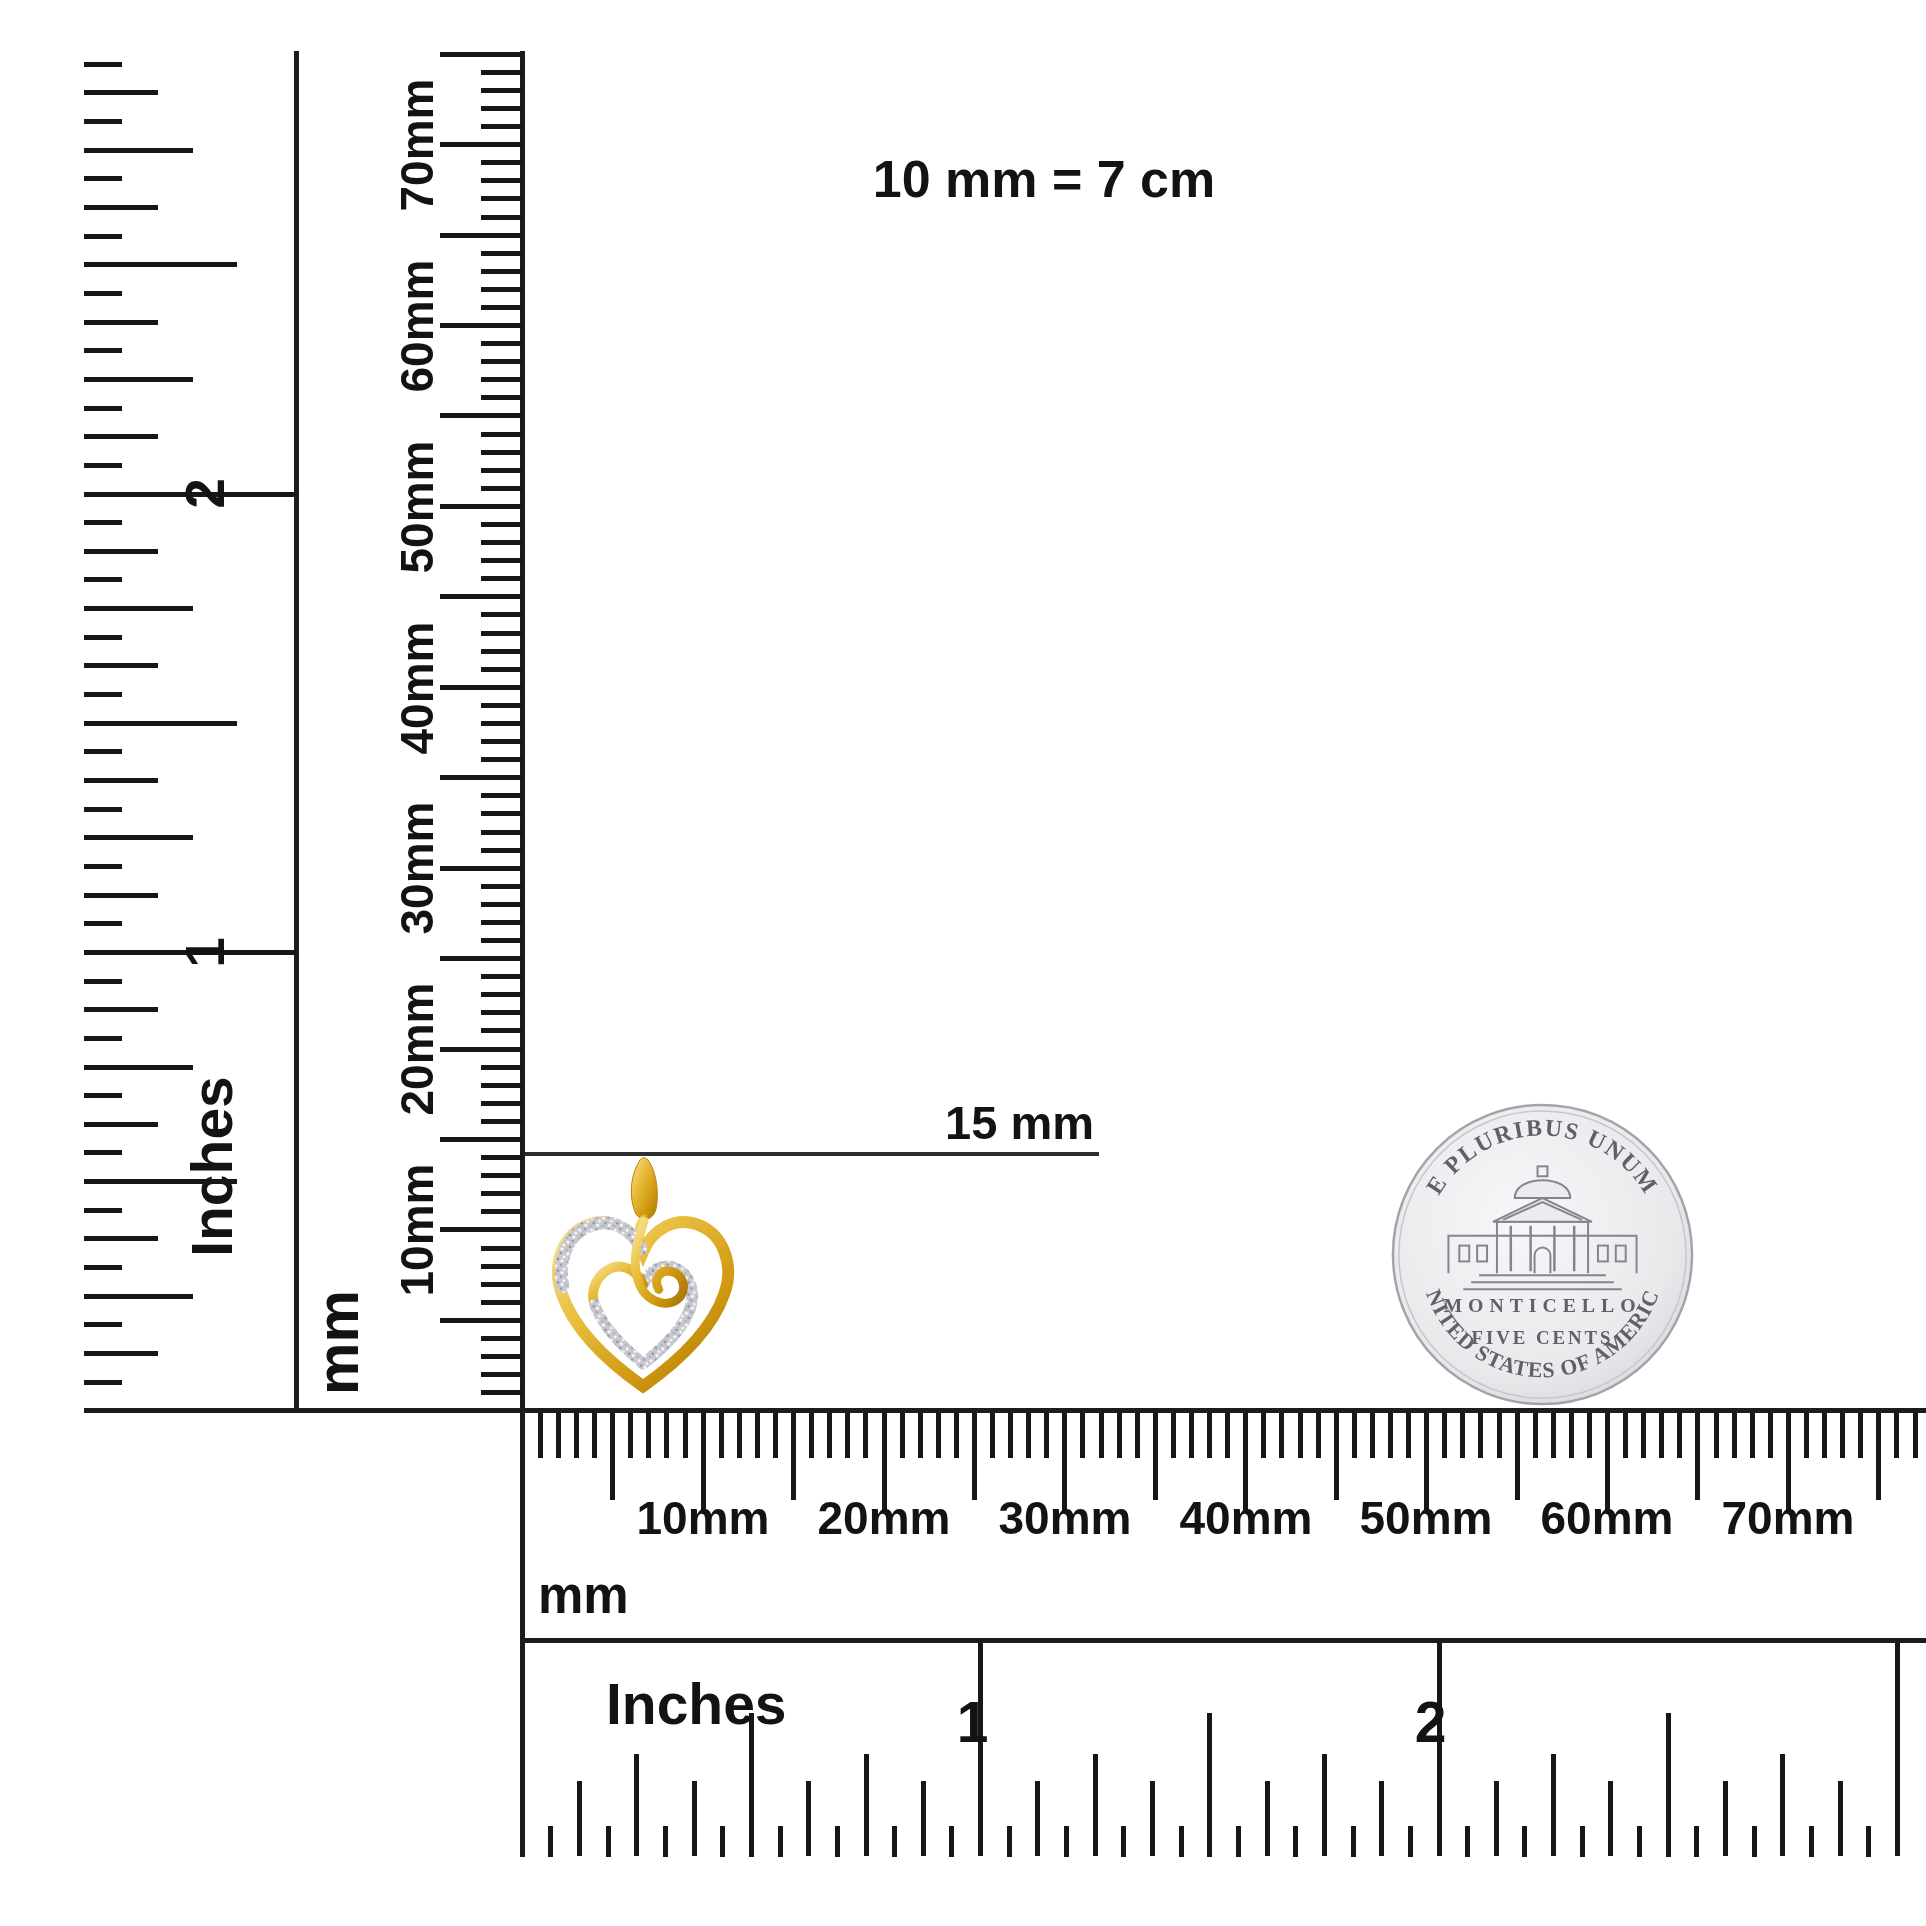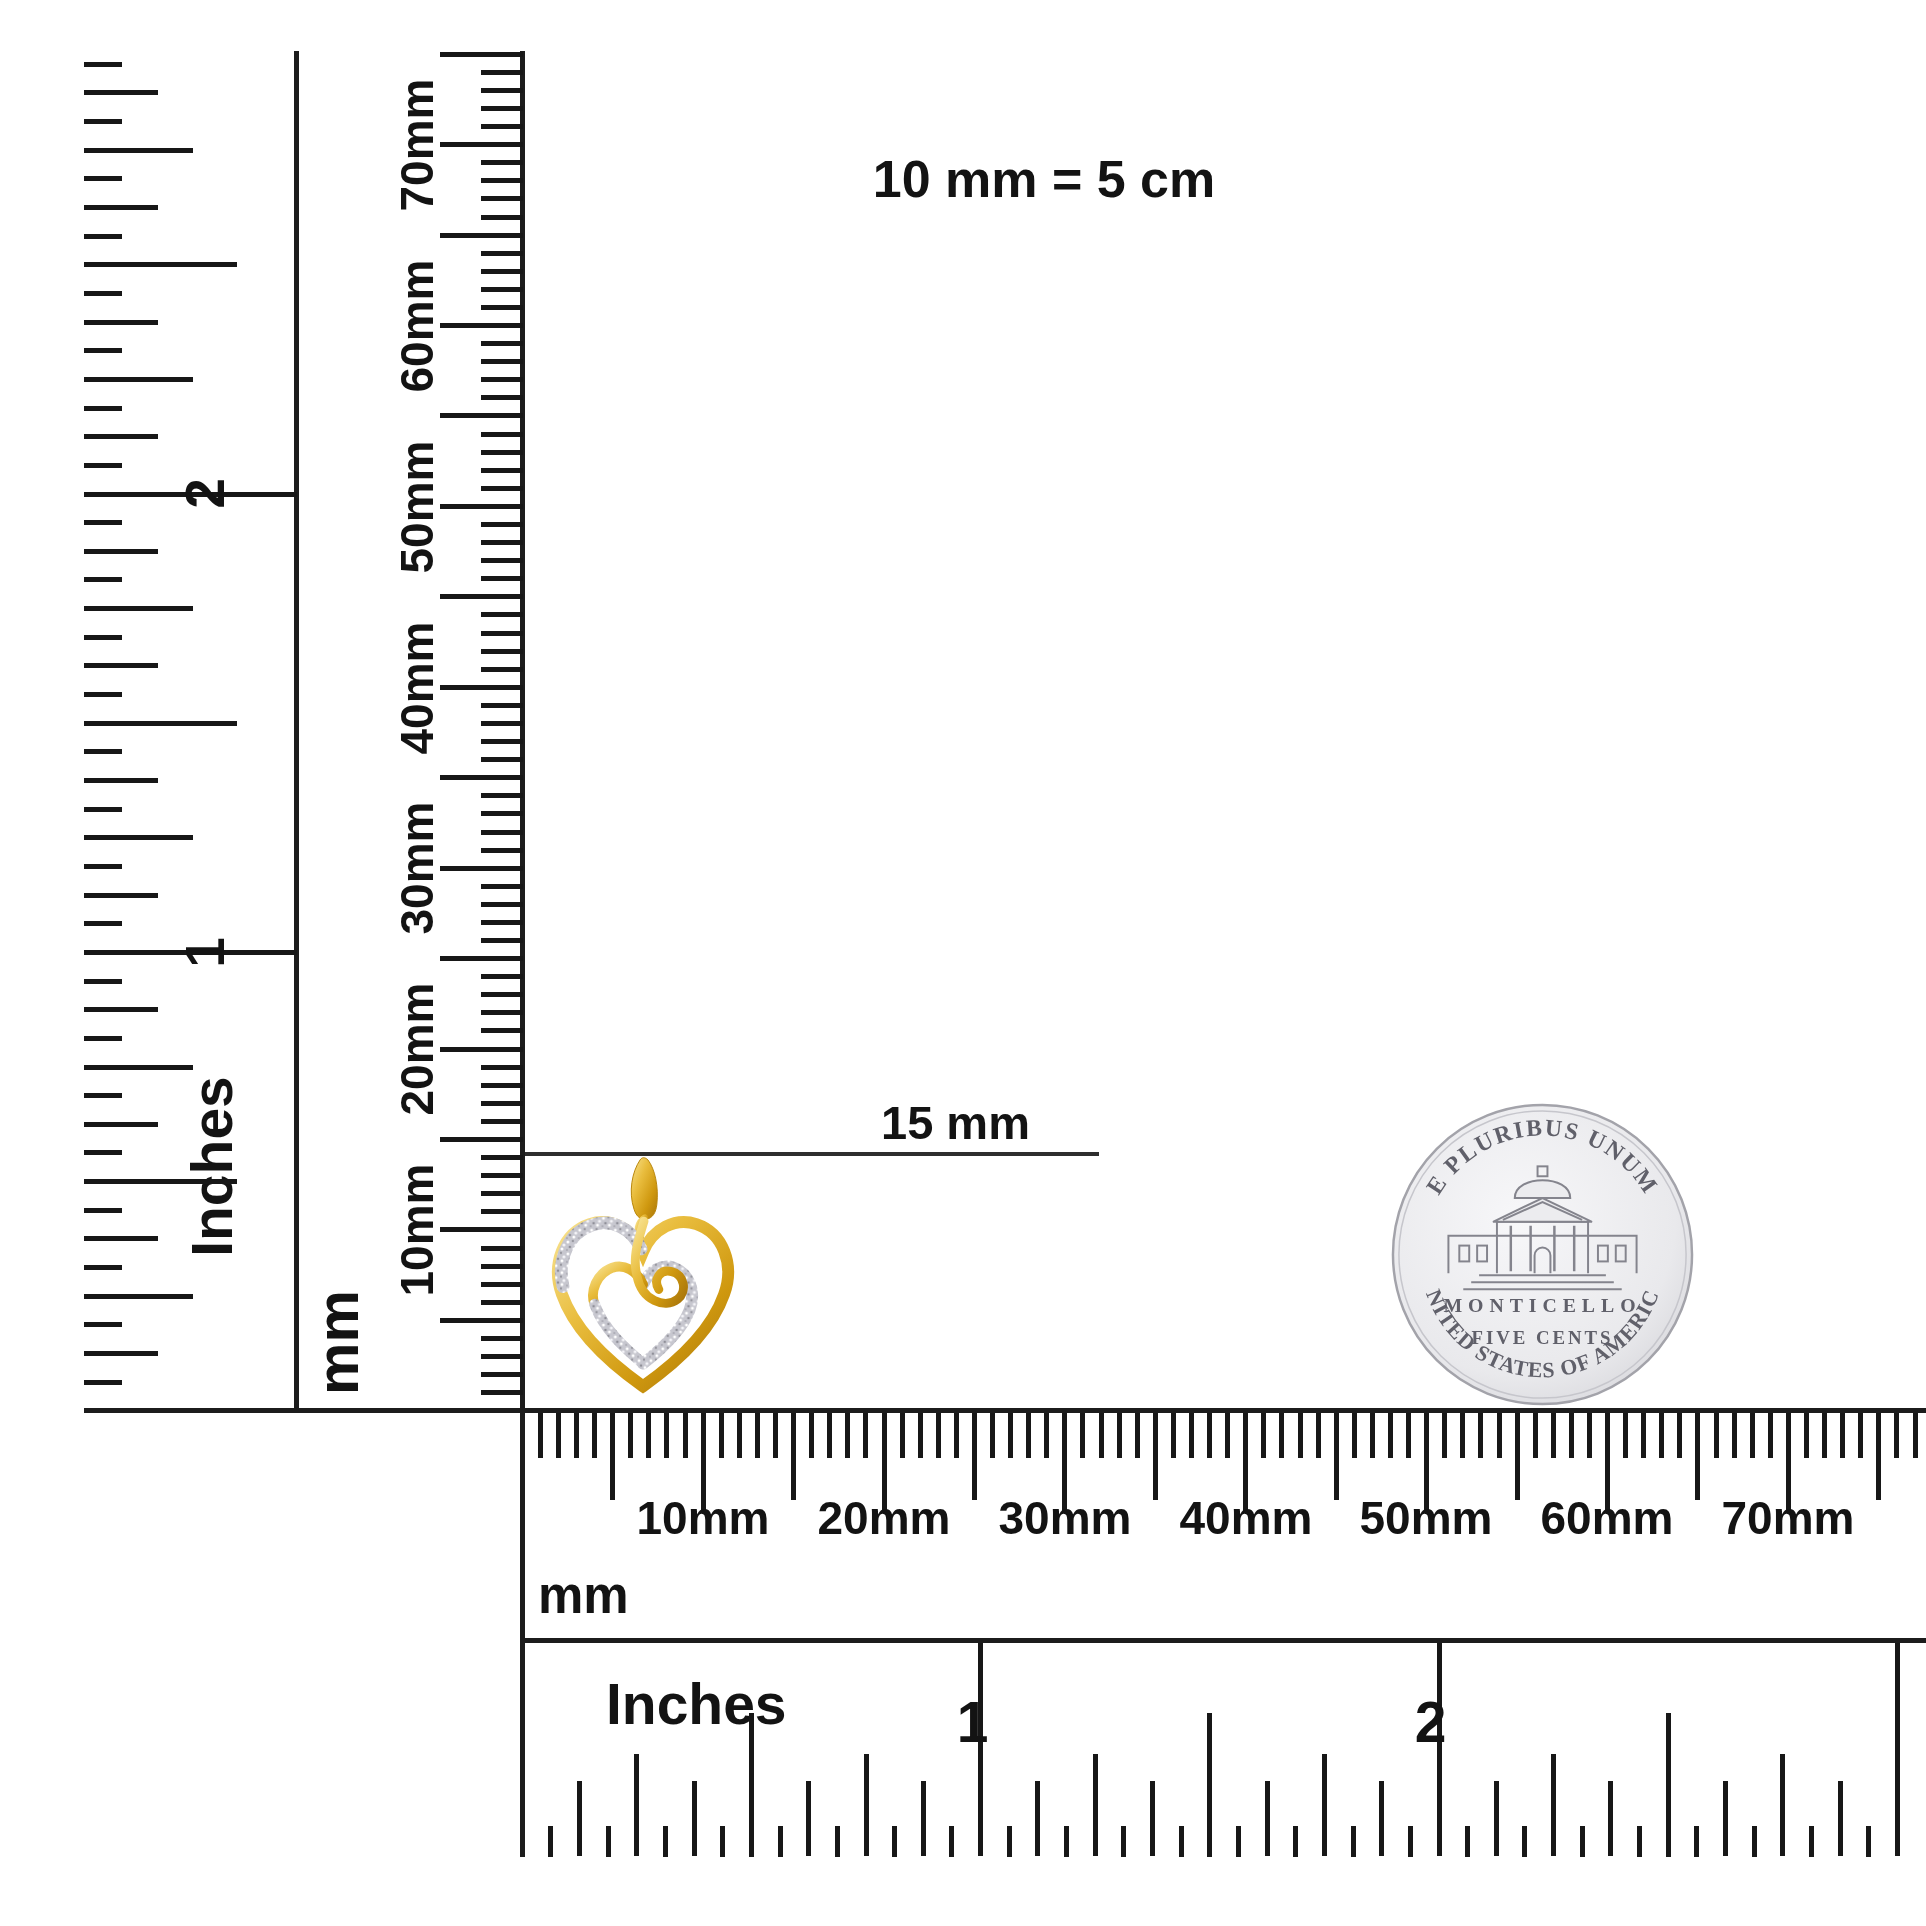--- a/index.html
+++ b/index.html
@@ -3,29 +3,29 @@
 <meta charset="utf-8">
 <style>
   html,body{margin:0;padding:0;background:#ffffff;}
   #stage{position:relative;width:1927px;height:1927px;background:#ffffff;overflow:hidden;
          font-family:"Liberation Sans", sans-serif;color:#121212;}
   .tick{position:absolute;background:#171717;}
   .rline{position:absolute;background:#1c1c1c;}
   .lbl{position:absolute;color:#131313;white-space:nowrap;}
   .rot{display:flex;align-items:center;justify-content:center;transform:rotate(-90deg);}
   .center{text-align:center;}
-  .right{}
+  .right{text-align:right;}
   svg{position:absolute;display:block;}
 </style>
 </head>
 <body>
 
 <div id="stage">
 
-  <div class="lbl center" style="left:846px;top:149px;width:396px;font-size:52px;font-weight:700;">10 mm = 5 cm</div>
+  <div class="lbl center" style="left:846px;top:149px;width:396px;font-size:52px;font-weight:700;">10 mm = 7 cm</div>
 
   <div class="lbl right" style="left:881px;top:1095px;width:213px;font-size:47px;font-weight:600;">15 mm</div>
   <div class="rline" style="left:523px;top:1152px;width:576px;height:4px;background:#2e2e2e;"></div>
 
   <div class="rline" style="left:294px;top:51px;width:5px;height:1361px;"></div>
   <div class="rline" style="left:520px;top:51px;width:5px;height:1806px;"></div>
   <div class="rline" style="left:84px;top:1408px;width:1842px;height:5px;"></div>
   <div class="rline" style="left:520px;top:1638px;width:1407px;height:5px;"></div>
 
   <div class="lbl rot" style="left:92px;top:1137px;width:238px;height:59px;font-size:57px;font-weight:700;">Inches</div>

